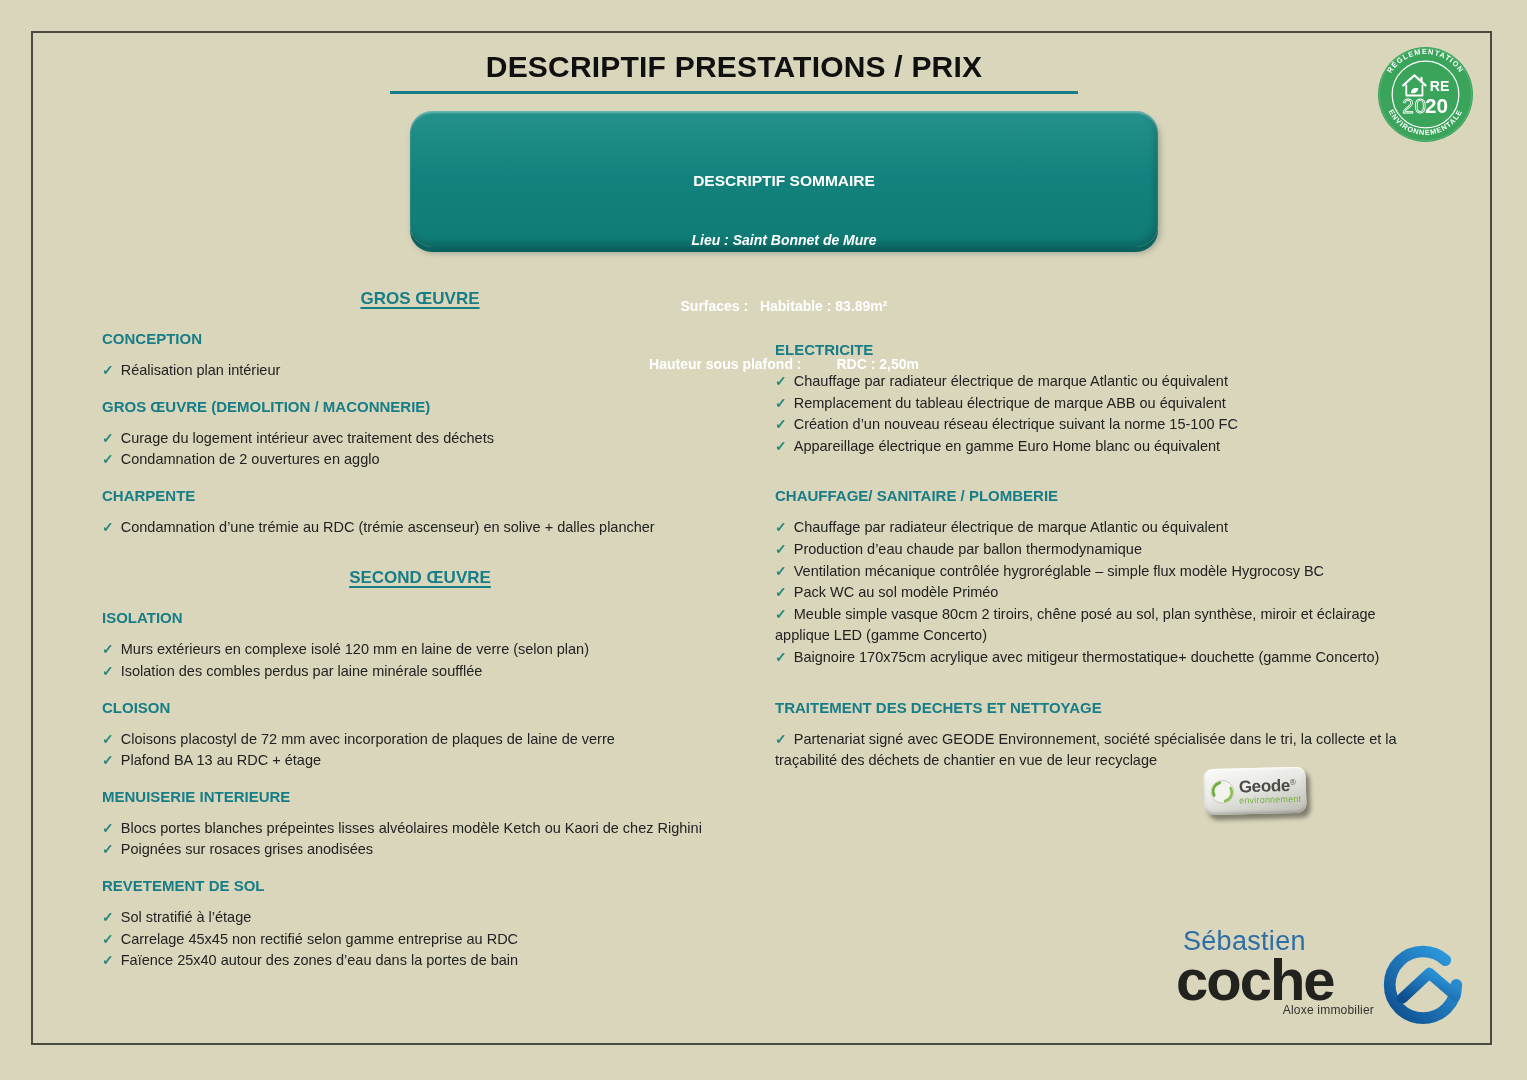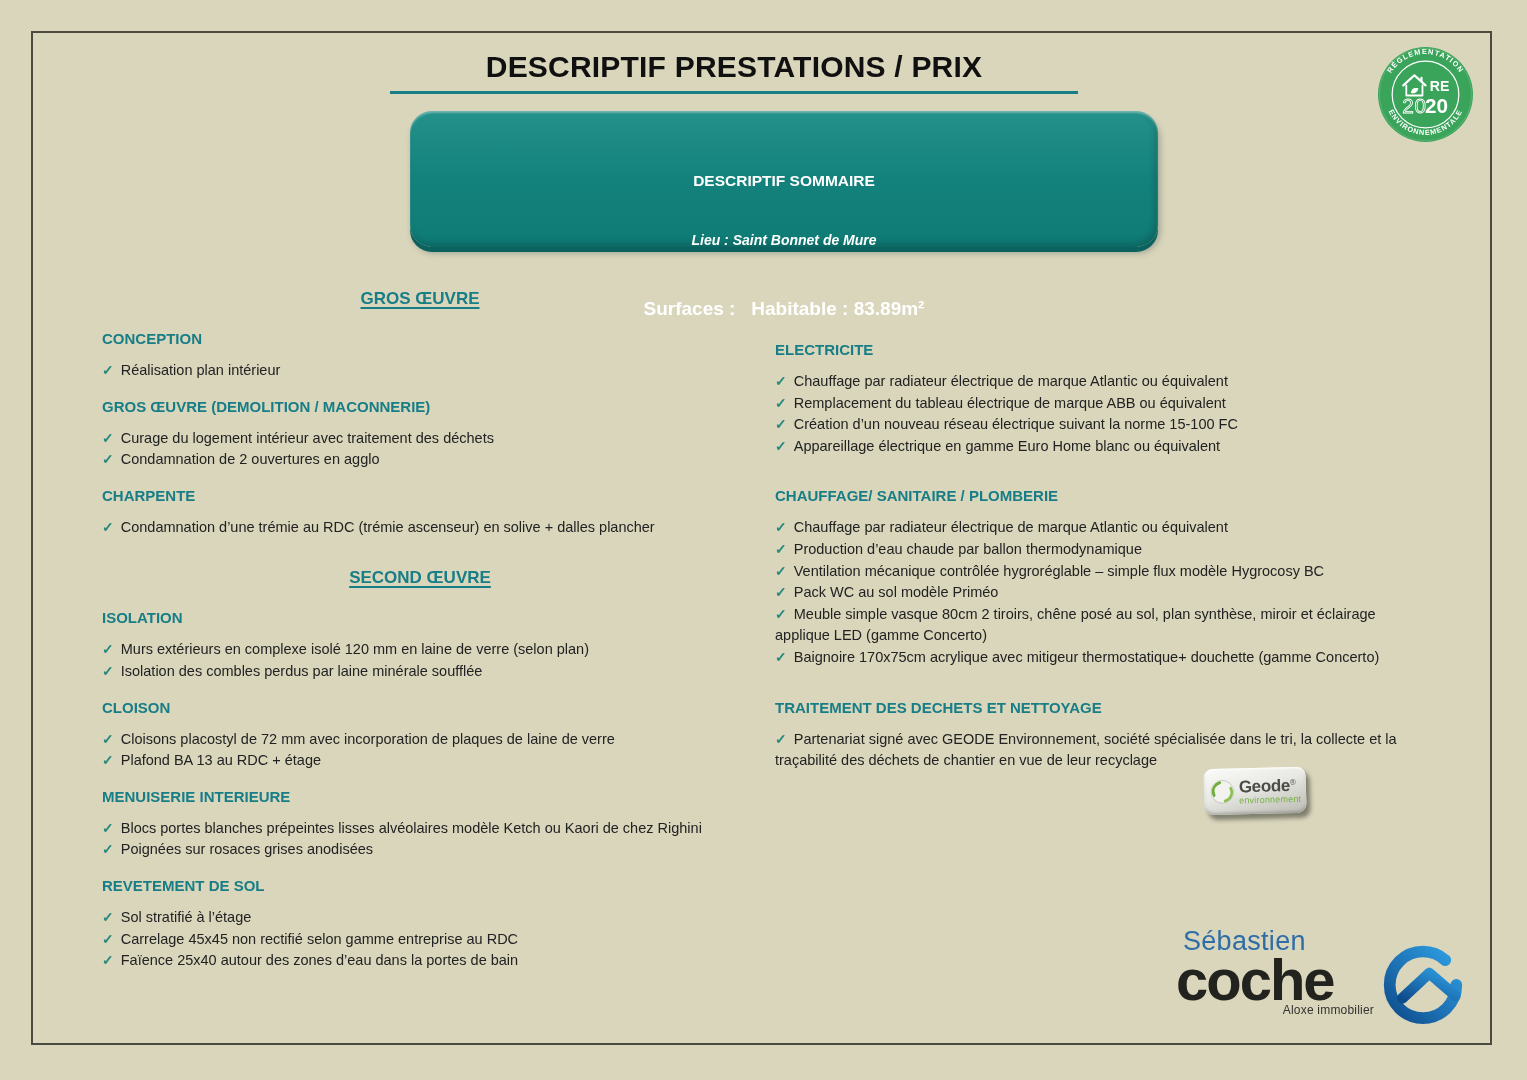--- a/index.html
+++ b/index.html
@@ -27,21 +27,21 @@
   .summary-box{
     position:absolute;left:410px;top:111px;width:748px;height:136px;
     border-radius:22px;box-sizing:border-box;
     background:linear-gradient(180deg,#24918b 0%,#14827c 50%,#0f7b75 100%);
     box-shadow:0 5px 0 #0b615d, 2px 6px 6px rgba(40,70,65,.35),
                inset 0 2px 2px rgba(255,255,255,.35), inset -3px -4px 7px rgba(0,0,0,.18);
     color:#fff;text-align:center;white-space:pre-wrap;
   }
   .sb-title{margin-top:25px;font-size:15.5px;font-weight:bold;}
   .sb-loc{margin-top:6px;font-size:14px;font-weight:bold;font-style:italic;}
-  .sb-line{margin-top:14px;font-size:19px;font-weight:bold;}
+  .sb-line{margin-top:14px;font-size:14px;font-weight:bold;}
   .sb-line + .sb-line{margin-top:6px;}
 
   
   .left-col{position:absolute;left:102px;top:289px;width:636px;font-size:14.5px;}
   .right-col{position:absolute;left:775px;top:341px;width:641px;font-size:14.5px;}
 
   .group-title{
     text-align:center;font-size:17px;font-weight:bold;color:#177d86;
     text-decoration:underline;text-underline-offset:3px;text-decoration-thickness:2px;
     line-height:20px;margin-bottom:21px;
@@ -108,20 +108,21 @@
     </g>
     <text x="62" y="45" text-anchor="middle" font-size="14" font-weight="bold" fill="#ffffff" font-family="Liberation Sans, sans-serif">RE</text>
     <text x="37" y="66" text-anchor="middle" font-size="20.5" fill="none" stroke="#ffffff" stroke-width="0.8" letter-spacing="0.5" font-family="Liberation Sans, sans-serif">20</text>
     <text x="59" y="66" text-anchor="middle" font-size="20.5" font-weight="bold" fill="#ffffff" font-family="Liberation Sans, sans-serif">20</text>
   </svg>
 
   <div class="summary-box">
     <div class="sb-title">DESCRIPTIF SOMMAIRE</div>
     <div class="sb-loc">Lieu : Saint Bonnet de Mure</div>
     <div class="sb-line">Surfaces :   Habitable : 83.89m²</div>
+    <div class="sb-line">Hauteur sous plafond :         RDC : 2,50m</div>
   </div>
 
   <div class="left-col" id="left-col">
       <div class="group">
         <div class="group-title">GROS ŒUVRE</div>
         <div class="section">
           <div class="section-heading">CONCEPTION</div>
           <div class="items">
             <div class="item"><span class="check">✓</span><span class="item-text">Réalisation plan intérieur</span></div>
           </div>

